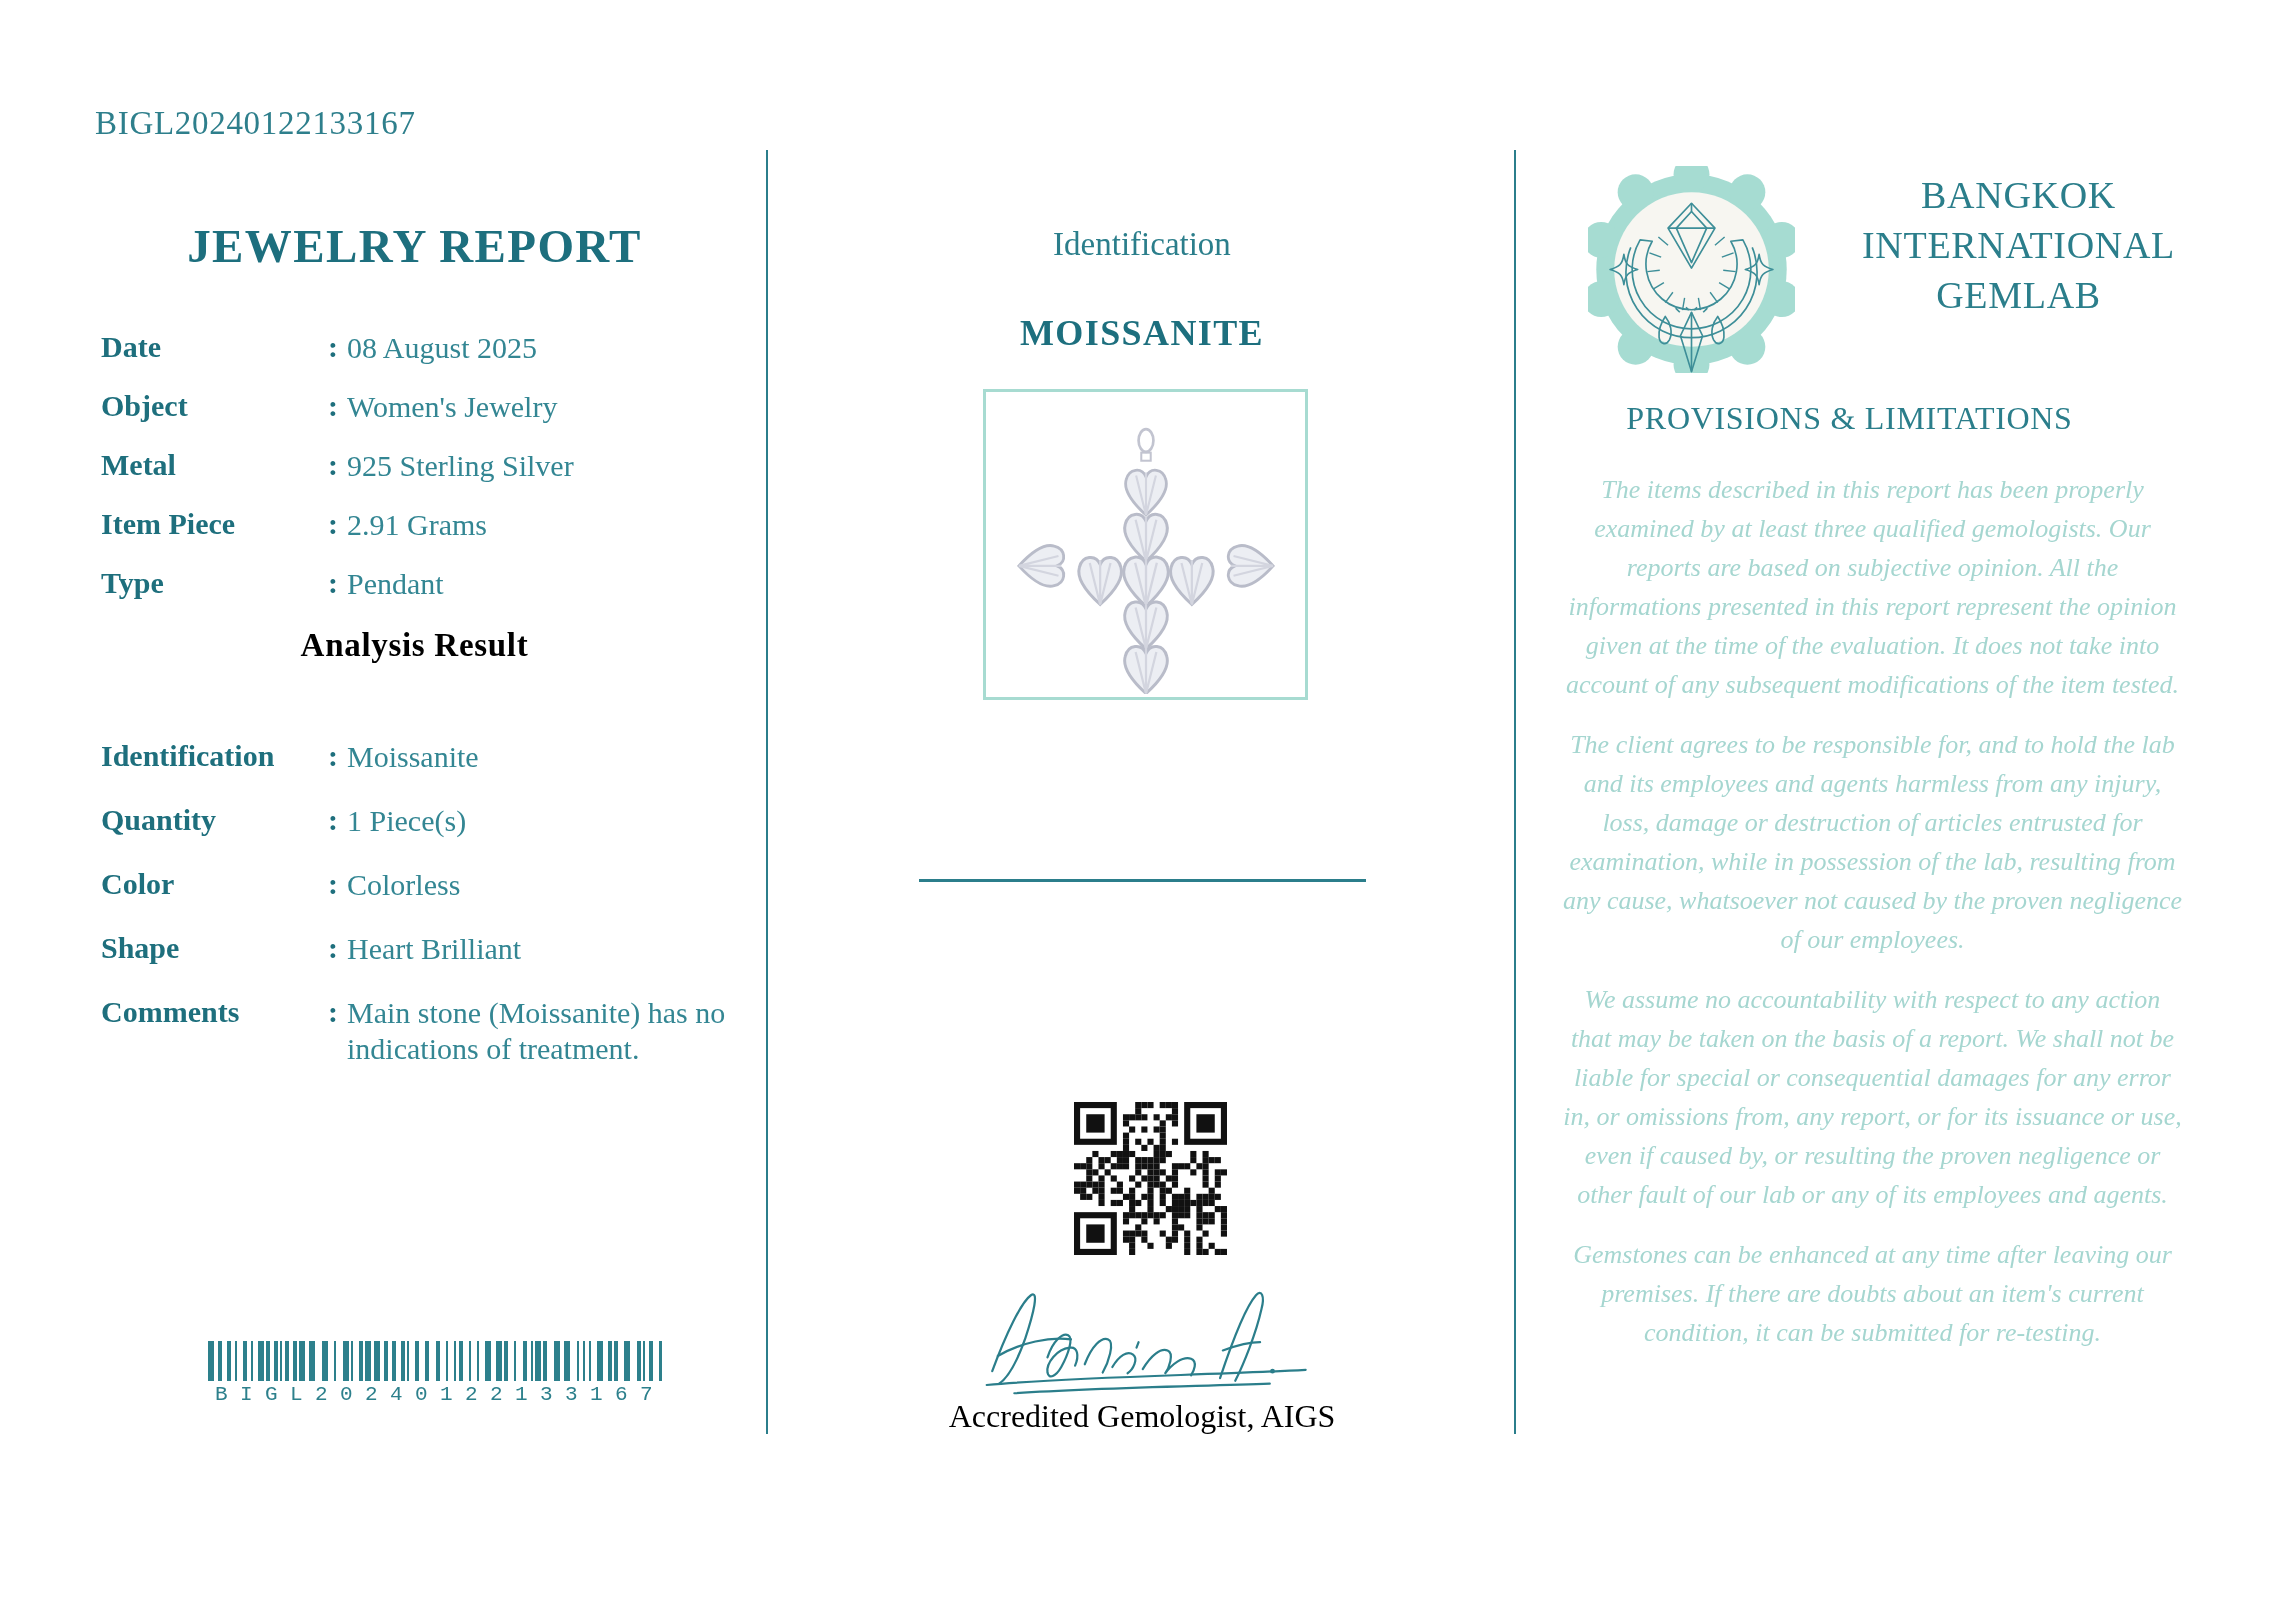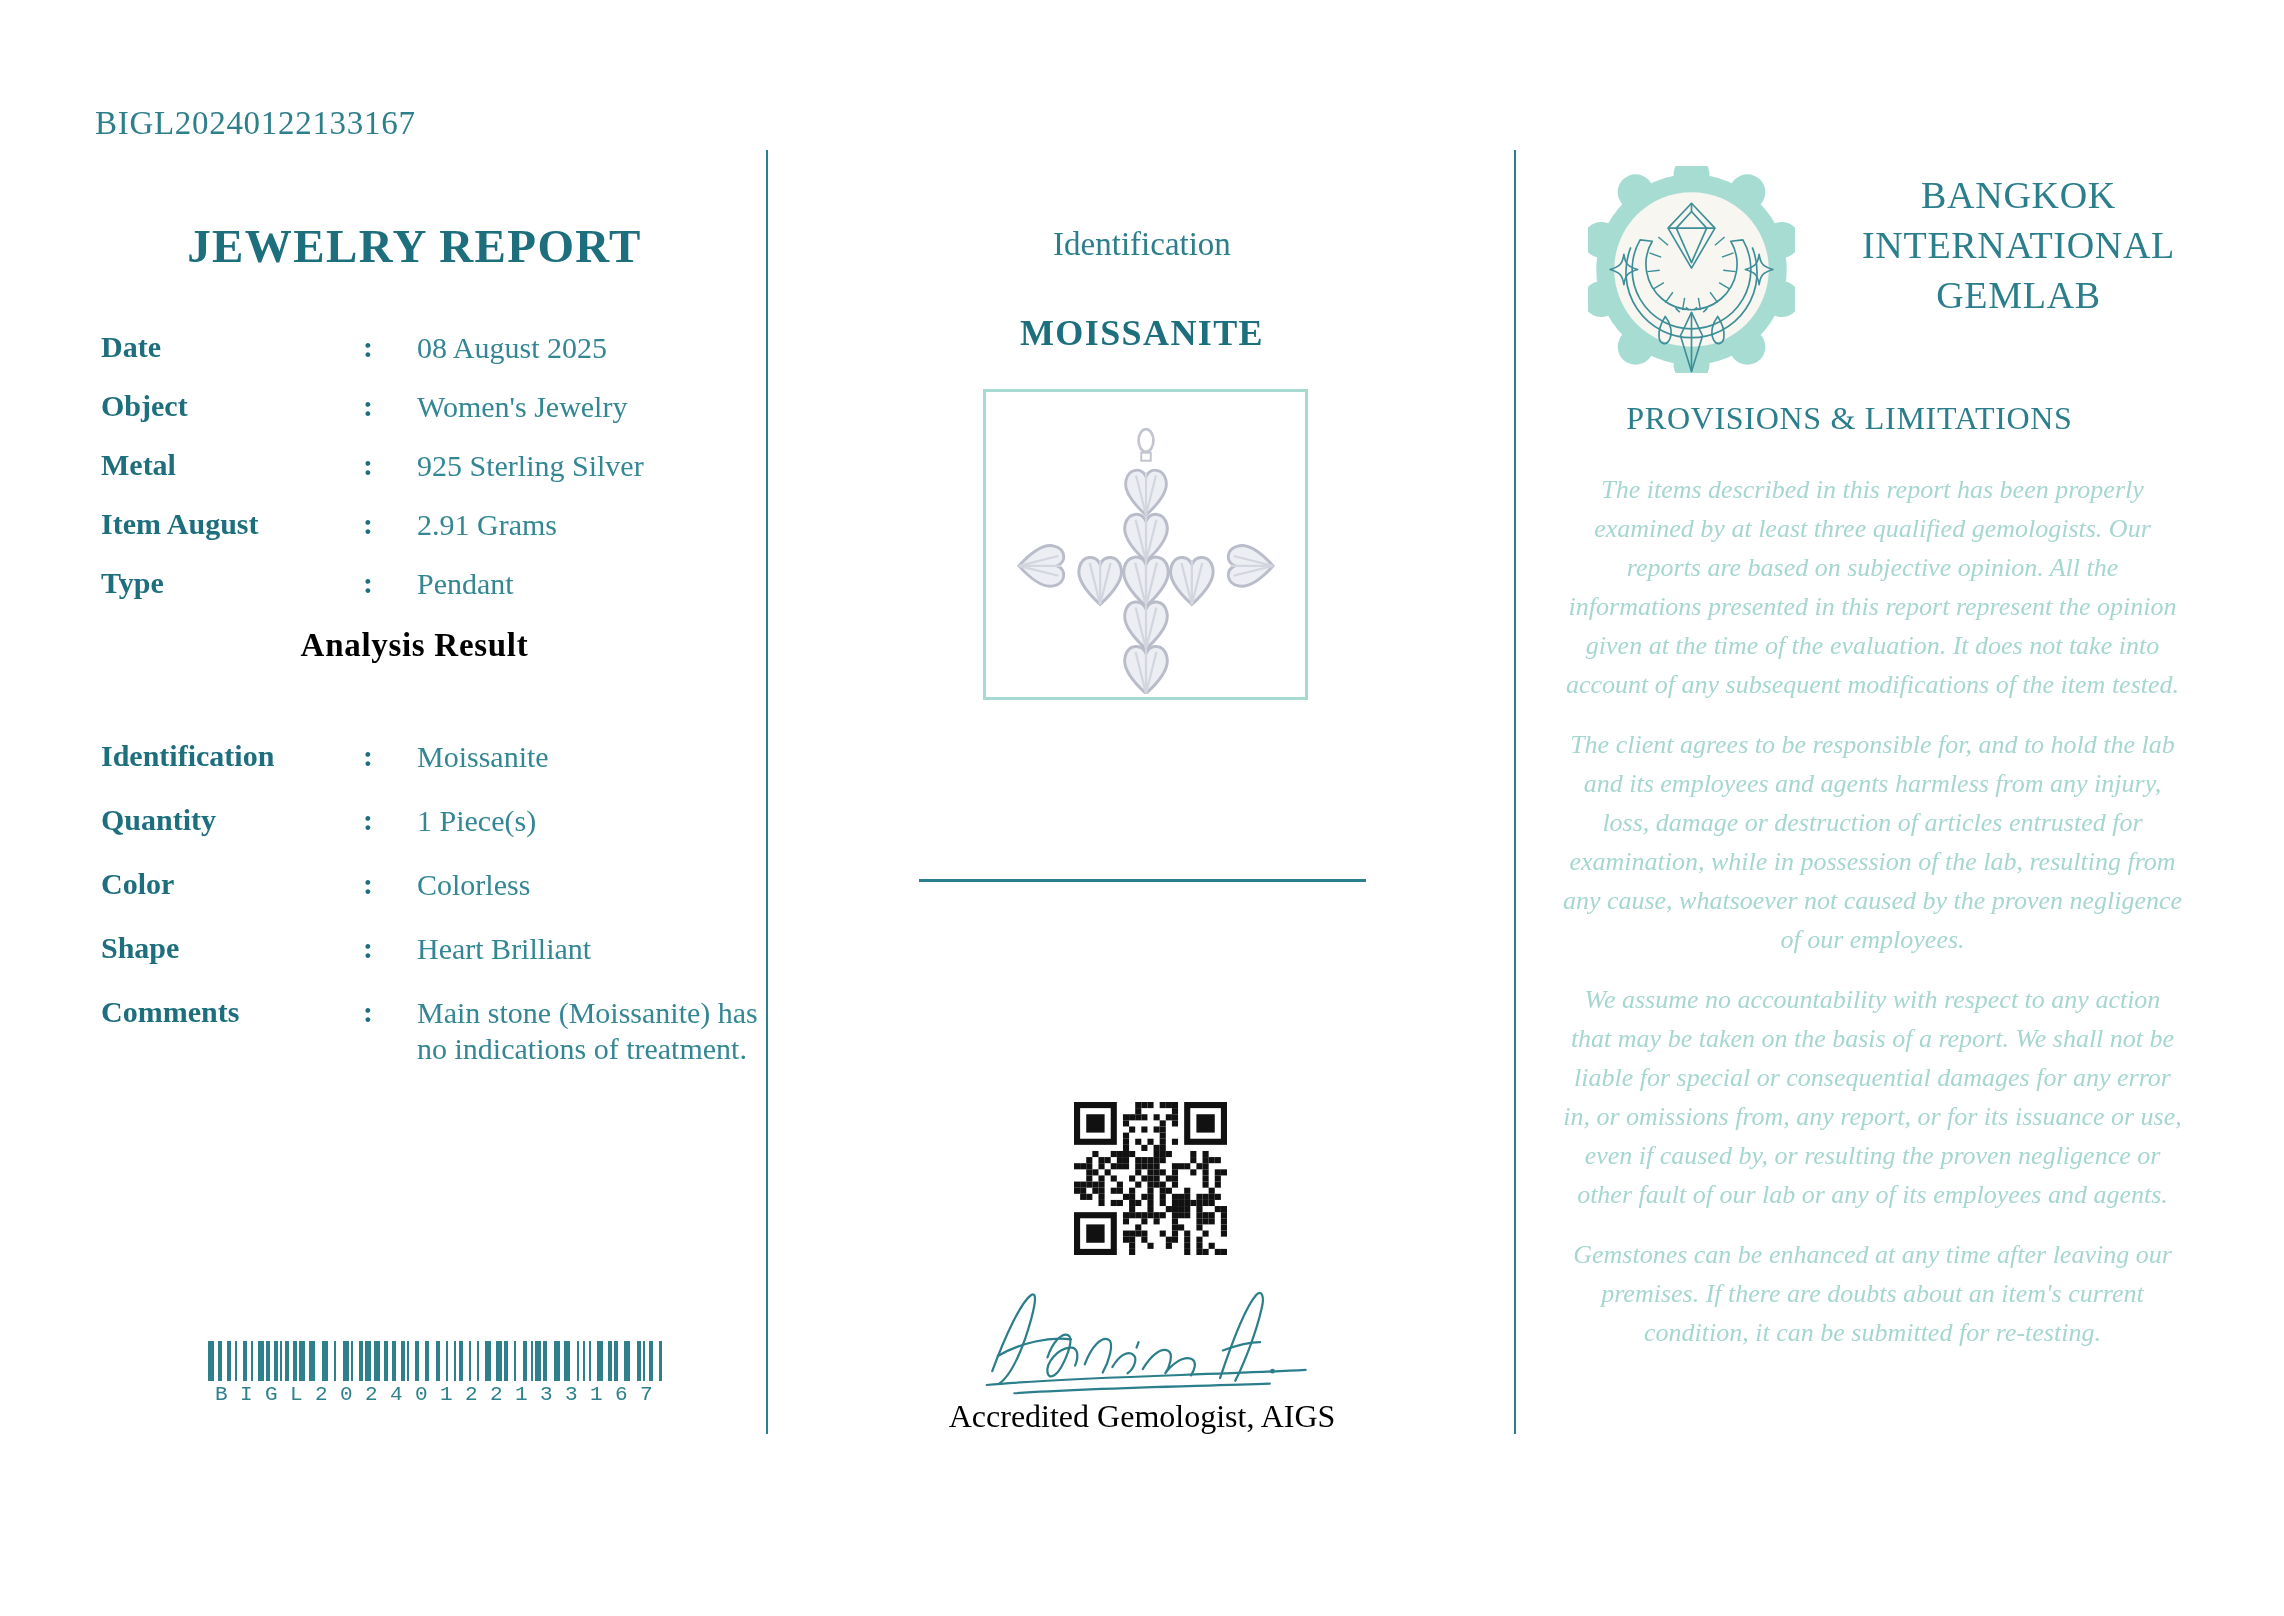--- a/index.html
+++ b/index.html
@@ -9,21 +9,21 @@
   }
   
   .vdivider{position:absolute;top:150px;height:1284px;width:2.1px;background:#2b7e8b;}
   .hline{position:absolute;background:#2b7e8b;}
   
   .report-number{position:absolute;left:95px;top:105px;font-size:33px;letter-spacing:0.7px;color:#2e7f8c;}
   
   .jr-title{position:absolute;left:83px;top:219px;width:663px;text-align:center;
     font-size:47px;font-weight:bold;letter-spacing:1.4px;color:#1d6f7e;}
   .kv-block{position:absolute;left:101px;width:673px;}
-  .kv-row{display:grid;grid-template-columns:218px 28px 1fr;align-items:start;gap:35px;}
+  .kv-row{display:grid;grid-template-columns:218px 28px 1fr;align-items:start;}
   .kv-block.b1 .kv-row{height:59px;}
   .kv-block.b2 .kv-row{min-height:64px;}
   .kv-label{font-weight:bold;font-size:30px;color:#1e6f7d;}
   .kv-colon{font-weight:bold;font-size:30px;color:#1e6f7d;text-align:center;}
   .kv-value{font-size:30px;color:#338693;line-height:36px;}
   .analysis-title{position:absolute;left:83px;top:627px;width:663px;text-align:center;
     font-size:33px;font-weight:bold;letter-spacing:0.7px;color:#000000;}
   
   .barcode{position:absolute;left:208px;top:1341px;width:456px;height:40px;}
   .barcode i{position:absolute;top:0;height:40px;background:#2d808c;display:block;}
@@ -73,21 +73,21 @@
       <span class="kv-label">Object</span>
       <span class="kv-colon">:</span>
       <span class="kv-value">Women's Jewelry</span>
     </div>
     <div class="kv-row">
       <span class="kv-label">Metal</span>
       <span class="kv-colon">:</span>
       <span class="kv-value">925 Sterling Silver</span>
     </div>
     <div class="kv-row">
-      <span class="kv-label">Item August</span>
+      <span class="kv-label">Item Piece</span>
       <span class="kv-colon">:</span>
       <span class="kv-value">2.91 Grams</span>
     </div>
     <div class="kv-row">
       <span class="kv-label">Type</span>
       <span class="kv-colon">:</span>
       <span class="kv-value">Pendant</span>
     </div>
   </div>
 

